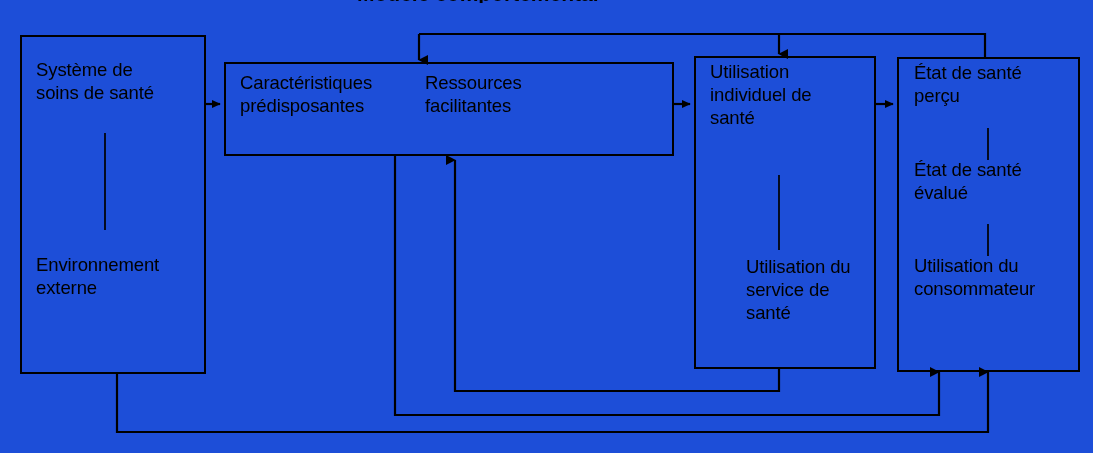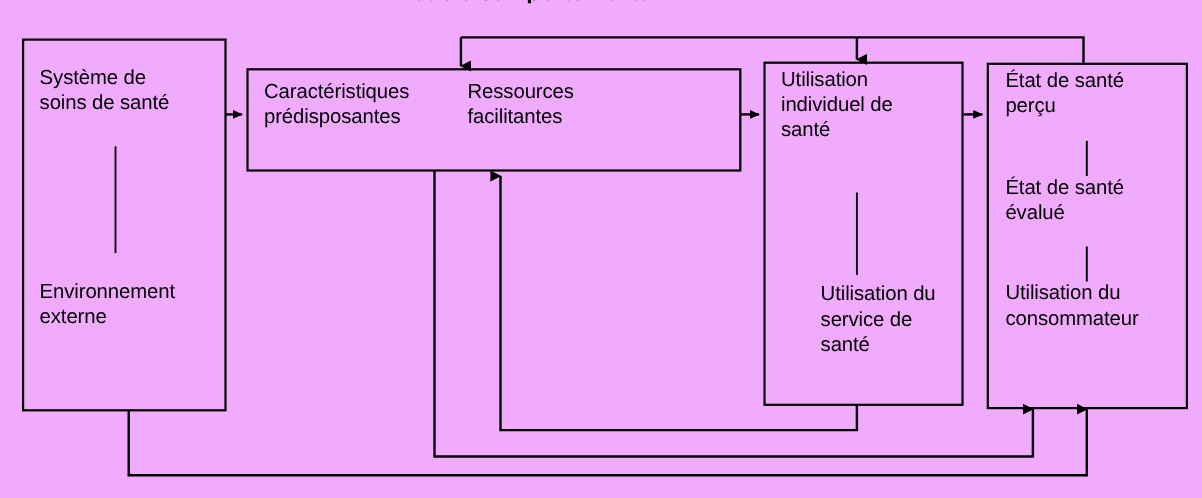--- a/index.html
+++ b/index.html
@@ -7,21 +7,21 @@
     padding: 0;
     background: #ffffff;
   }
   body {
     font-family: "Liberation Sans", sans-serif;
   }
   #diagram-root {
     position: relative;
     width: 1093px;
     height: 453px;
-    background: #f0abfc;
+    background: #1d4ed8;
     overflow: hidden;
   }
   #edges-layer {
     position: absolute;
     left: 0;
     top: 0;
     width: 1093px;
     height: 453px;
     pointer-events: none;
   }

